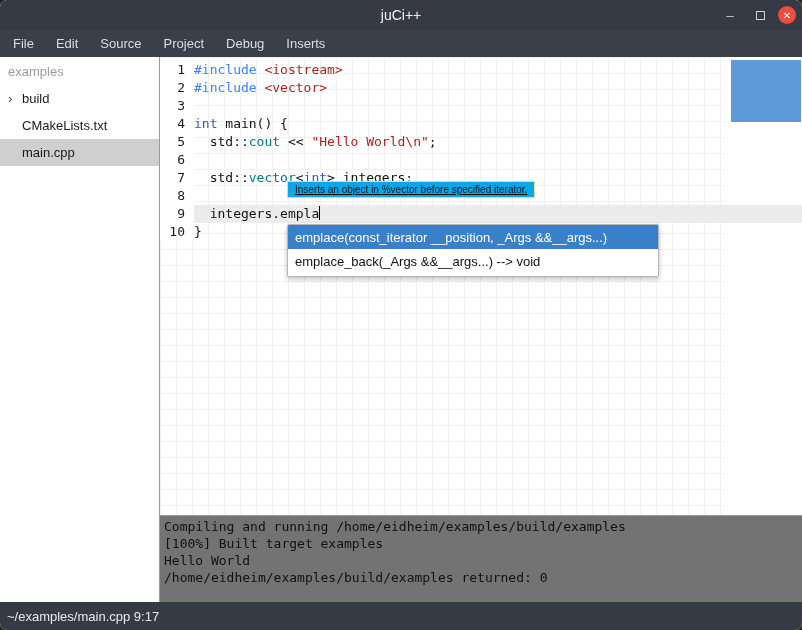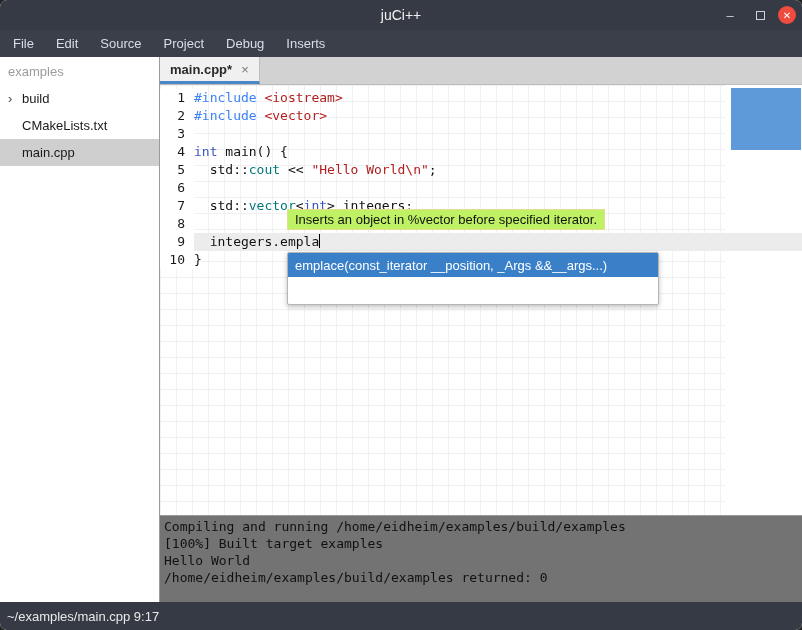--- a/index.html
+++ b/index.html
@@ -59,22 +59,22 @@
   .code-row.current .code-cell { background:#ececec; }
   .tok-pre  { color:#3b82f6; }
   .tok-str  { color:#b01f1f; }
   .tok-kw   { color:#3b54c4; }
   .tok-type { color:#00777a; }
   .tok-plain{ color:#111; }
   .caret { display:inline-block; width:1px; height:14px; background:#000; vertical-align:-2px; }
 
   .scroll-thumb { position:absolute; top:3px; right:1px; width:70px; height:62px; background:#5e99da; }
 
-  .tooltip { position:absolute; left:127px; top:124px; background:#bef264; border:1px solid #e3dd8d;
-             font-size:13px; color:#111; padding:2px 7px; white-space:nowrap; }
+  .tooltip { position:absolute; left:127px; top:124px; background:#0ea5e9; border:1px solid #e3dd8d;
+             font-size:10px; color:#111; padding:2px 7px; white-space:nowrap;text-decoration:underline; }
 
   .completion { position:absolute; left:127px; top:167px; width:372px; height:53px;
                 background:#fff; border:1px solid #b5b5b5; border-radius:2px;
                 box-shadow:0 2px 5px rgba(0,0,0,.25); overflow:hidden; }
   .comp-item { height:24px; display:flex; align-items:center; padding:0 7px; font-size:13px;
                color:#111; white-space:nowrap; }
   .comp-item.selected { background:#3a80c8; color:#fff; }
 
   
   .terminal { height:87px; flex:0 0 auto; border-top:1px solid #9a9a9a; background:#737373;
@@ -124,26 +124,20 @@
             <span>CMakeLists.txt</span>
           </div>
           <div class="tree-item selected">
             <span>main.cpp</span>
           </div>
         </div>
     </div>
 
     <div class="right-pane">
 
-      <div class="tabbar">
-        <div class="tab">
-          <span class="tab-label">main.cpp*</span>
-          <span class="tab-close">×</span>
-        </div>
-      </div>
 
       <div class="editor">
         <div class="editor-paper"></div>
         <div class="code-rows" id="code-rows">
             <div class="code-row">
               <div class="gutter-cell">1</div>
               <div class="code-cell"><span class="tok-pre">#include </span><span class="tok-str">&lt;iostream&gt;</span></div>
             </div>
             <div class="code-row">
               <div class="gutter-cell">2</div>
@@ -179,20 +173,21 @@
             </div>
             <div class="code-row">
               <div class="gutter-cell">10</div>
               <div class="code-cell"><span class="tok-plain">}</span></div>
             </div>
           </div>
         <div class="scroll-thumb"></div>
         <div class="tooltip">Inserts an object in %vector before specified iterator.</div>
         <div class="completion" id="completion">
             <div class="comp-item selected">emplace(const_iterator __position, _Args &amp;&amp;__args...)</div>
+            <div class="comp-item">emplace_back(_Args &amp;&amp;__args...) --&gt; void</div>
           </div>
       </div>
 
       <div class="terminal" id="terminal">
           <div class="term-line">Compiling and running /home/eidheim/examples/build/examples</div>
           <div class="term-line">[100%] Built target examples</div>
           <div class="term-line">Hello World</div>
           <div class="term-line">/home/eidheim/examples/build/examples returned: 0</div>
         </div>
 

